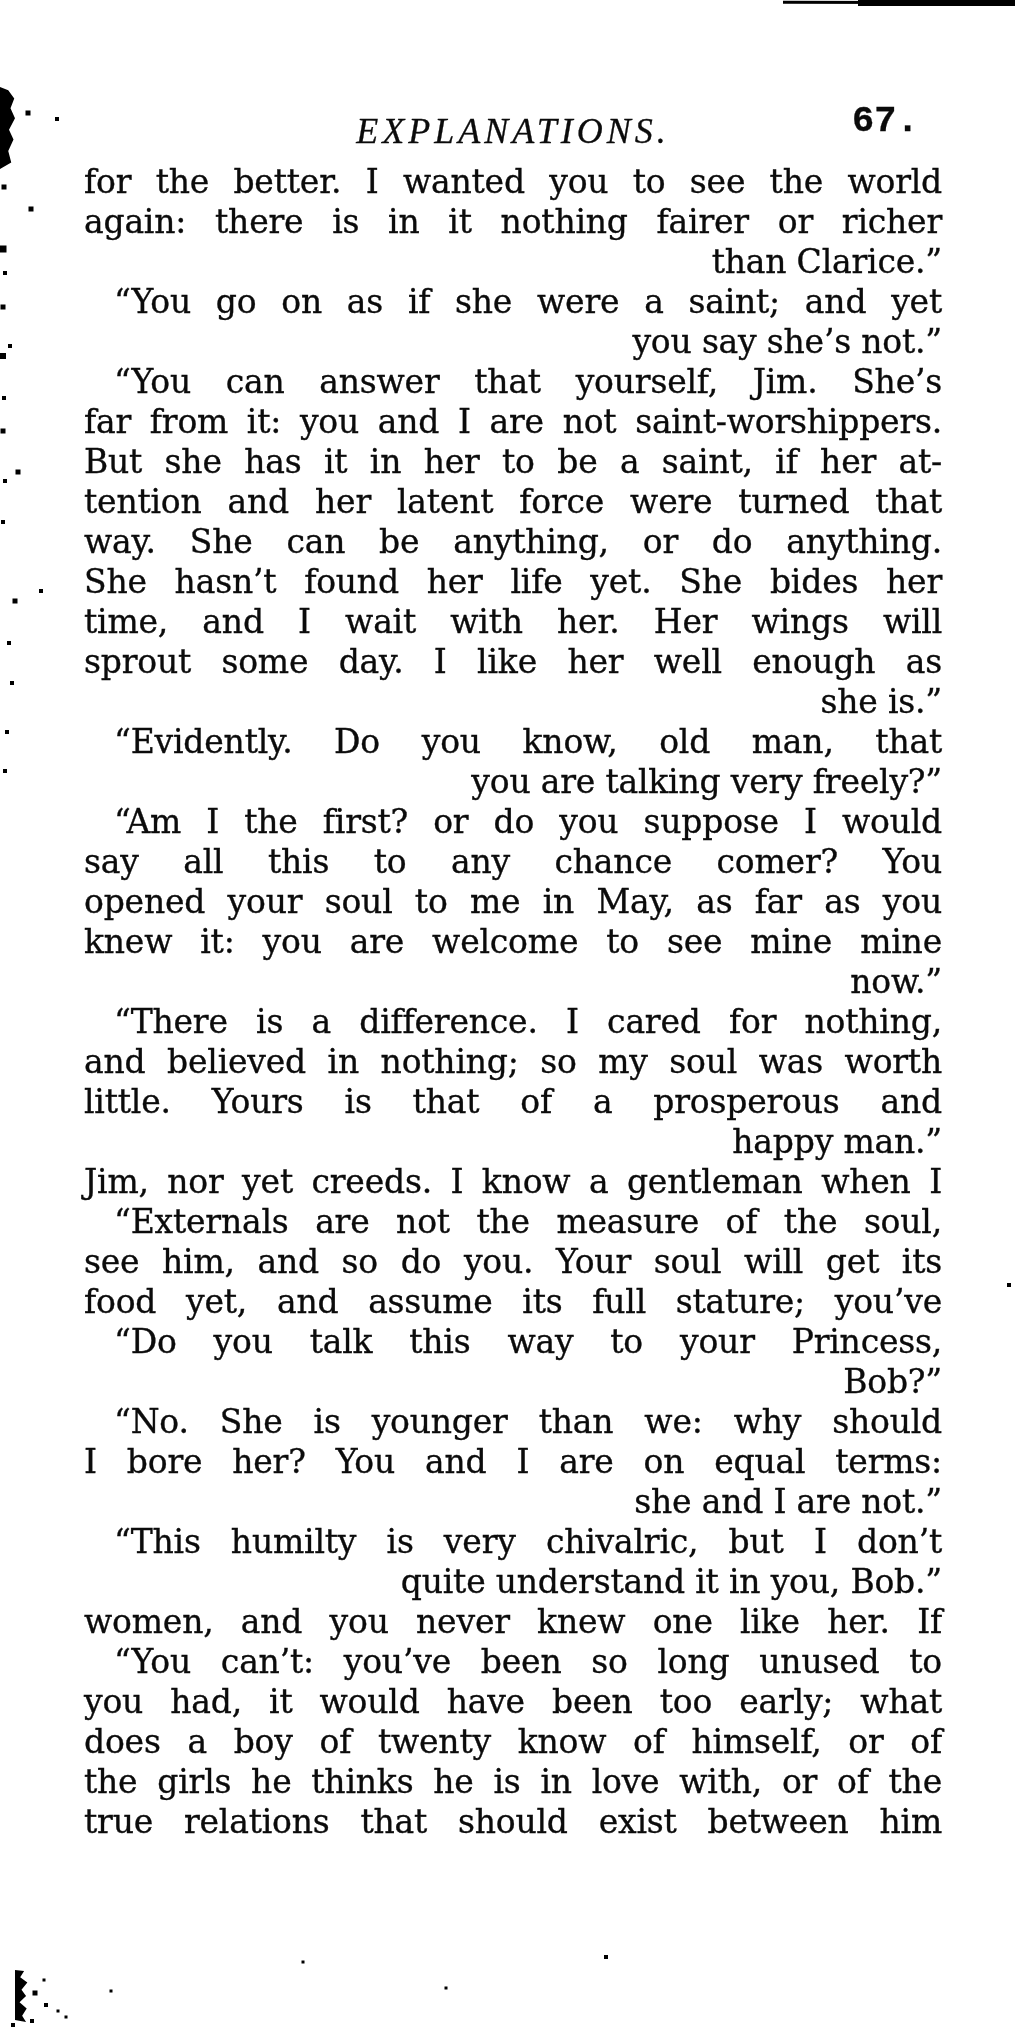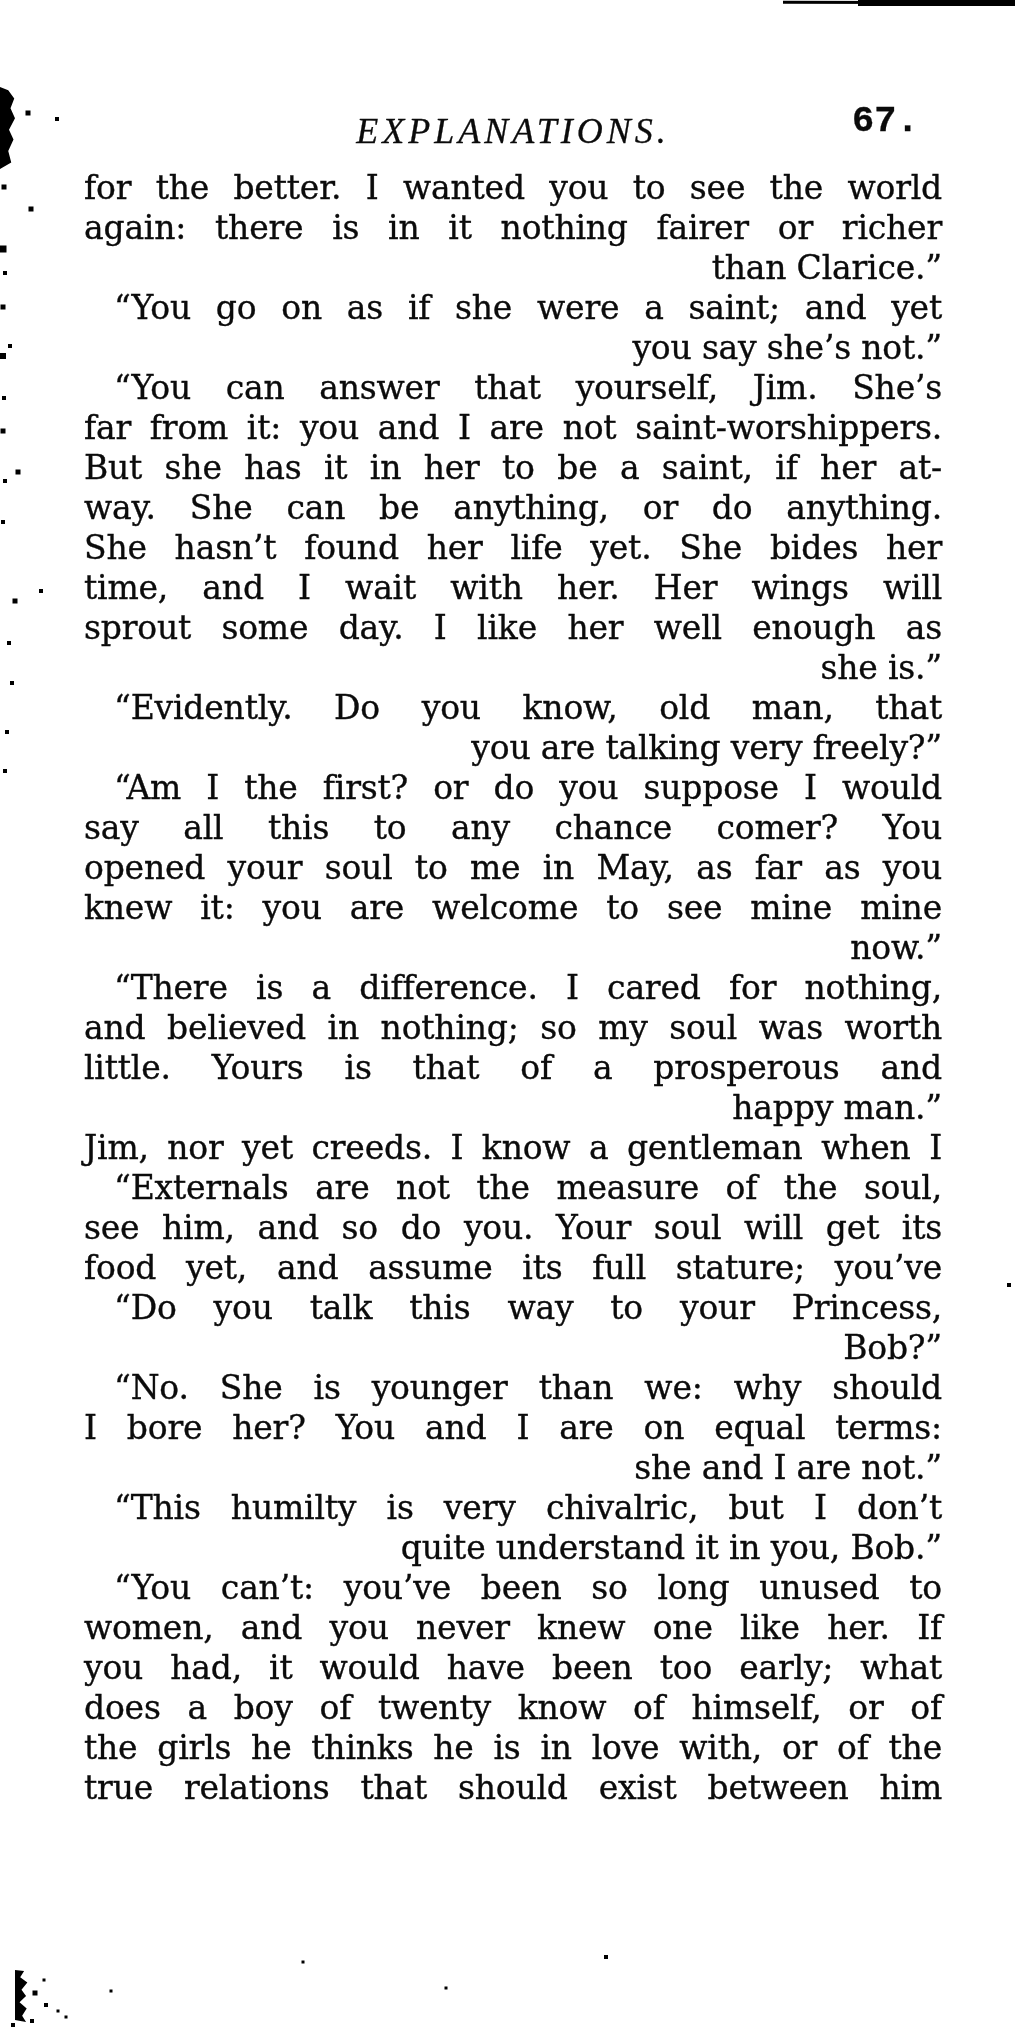--- a/index.html
+++ b/index.html
@@ -32,21 +32,21 @@
     position: absolute;
     left: 852px; top: 100px;
     font-size: 37px;
     font-weight: bold;
     font-family: Liberation Mono, monospace;
     -webkit-text-stroke: 0.3px #0b0b0b;
   }
   
   .text-block {
     position: absolute;
-    left: 84px; top: 168px; width: 858px;
+    left: 84px; top: 162px; width: 858px;
     font-size: 33px;
     letter-spacing: -0.2px;
     -webkit-text-stroke: 0.35px #0b0b0b;
   }
   .line {
     height: 40px;
     line-height: 40px;
     white-space: nowrap;
     text-align: right;
   }
@@ -98,20 +98,21 @@
 
   <div class="text-block">
       <div class="line j">for the better.  I wanted you to see the world</div>
       <div class="line j">again: there is in it nothing fairer or richer</div>
       <div class="line">than Clarice.”</div>
       <div class="line j ind">“You go on as if she were a saint; and yet</div>
       <div class="line">you say she’s not.”</div>
       <div class="line j ind">“You can answer that yourself, Jim.  She’s</div>
       <div class="line j">far from it: you and I are not saint-worshippers.</div>
       <div class="line j">But she has it in her to be a saint, if her at-</div>
+      <div class="line j">tention and her latent force were turned that</div>
       <div class="line j">way.  She can be anything, or do anything.</div>
       <div class="line j">She hasn’t found her life yet.  She bides her</div>
       <div class="line j">time, and I wait with her.  Her wings will</div>
       <div class="line j">sprout some day.  I like her well enough as</div>
       <div class="line">she is.”</div>
       <div class="line j ind">“Evidently.  Do you know, old man, that</div>
       <div class="line">you are talking very freely?”</div>
       <div class="line j ind">“Am I the first? or do you suppose I would</div>
       <div class="line j">say all this to any chance comer?  You</div>
       <div class="line j">opened your soul to me in May, as far as you</div>
@@ -125,22 +126,22 @@
       <div class="line j ind">“Externals are not the measure of the soul,</div>
       <div class="line j">see him, and so do you.  Your soul will get its</div>
       <div class="line j">food yet, and assume its full stature; you’ve</div>
       <div class="line j ind">“Do you talk this way to your Princess,</div>
       <div class="line">Bob?”</div>
       <div class="line j ind">“No.  She is younger than we: why should</div>
       <div class="line j">I bore her?  You and I are on equal terms:</div>
       <div class="line">she and I are not.”</div>
       <div class="line j ind">“This humilty is very chivalric, but I don’t</div>
       <div class="line">quite understand it in you, Bob.”</div>
+      <div class="line j">women, and you never knew one like her.  If</div>
       <div class="line j ind">“You can’t: you’ve been so long unused to</div>
-      <div class="line j">women, and you never knew one like her.  If</div>
       <div class="line j">you had, it would have been too early; what</div>
       <div class="line j">does a boy  of twenty know of himself, or of</div>
       <div class="line j">the girls he thinks he is in love with, or of the</div>
       <div class="line j">true relations that should exist between him</div>
     </div>
 
   <div class="artifact bar-thin"></div>
   <div class="artifact bar-thick"></div>
   <div class="artifact blob-left"></div>
   <div class="artifact squiggle-bl"></div>

